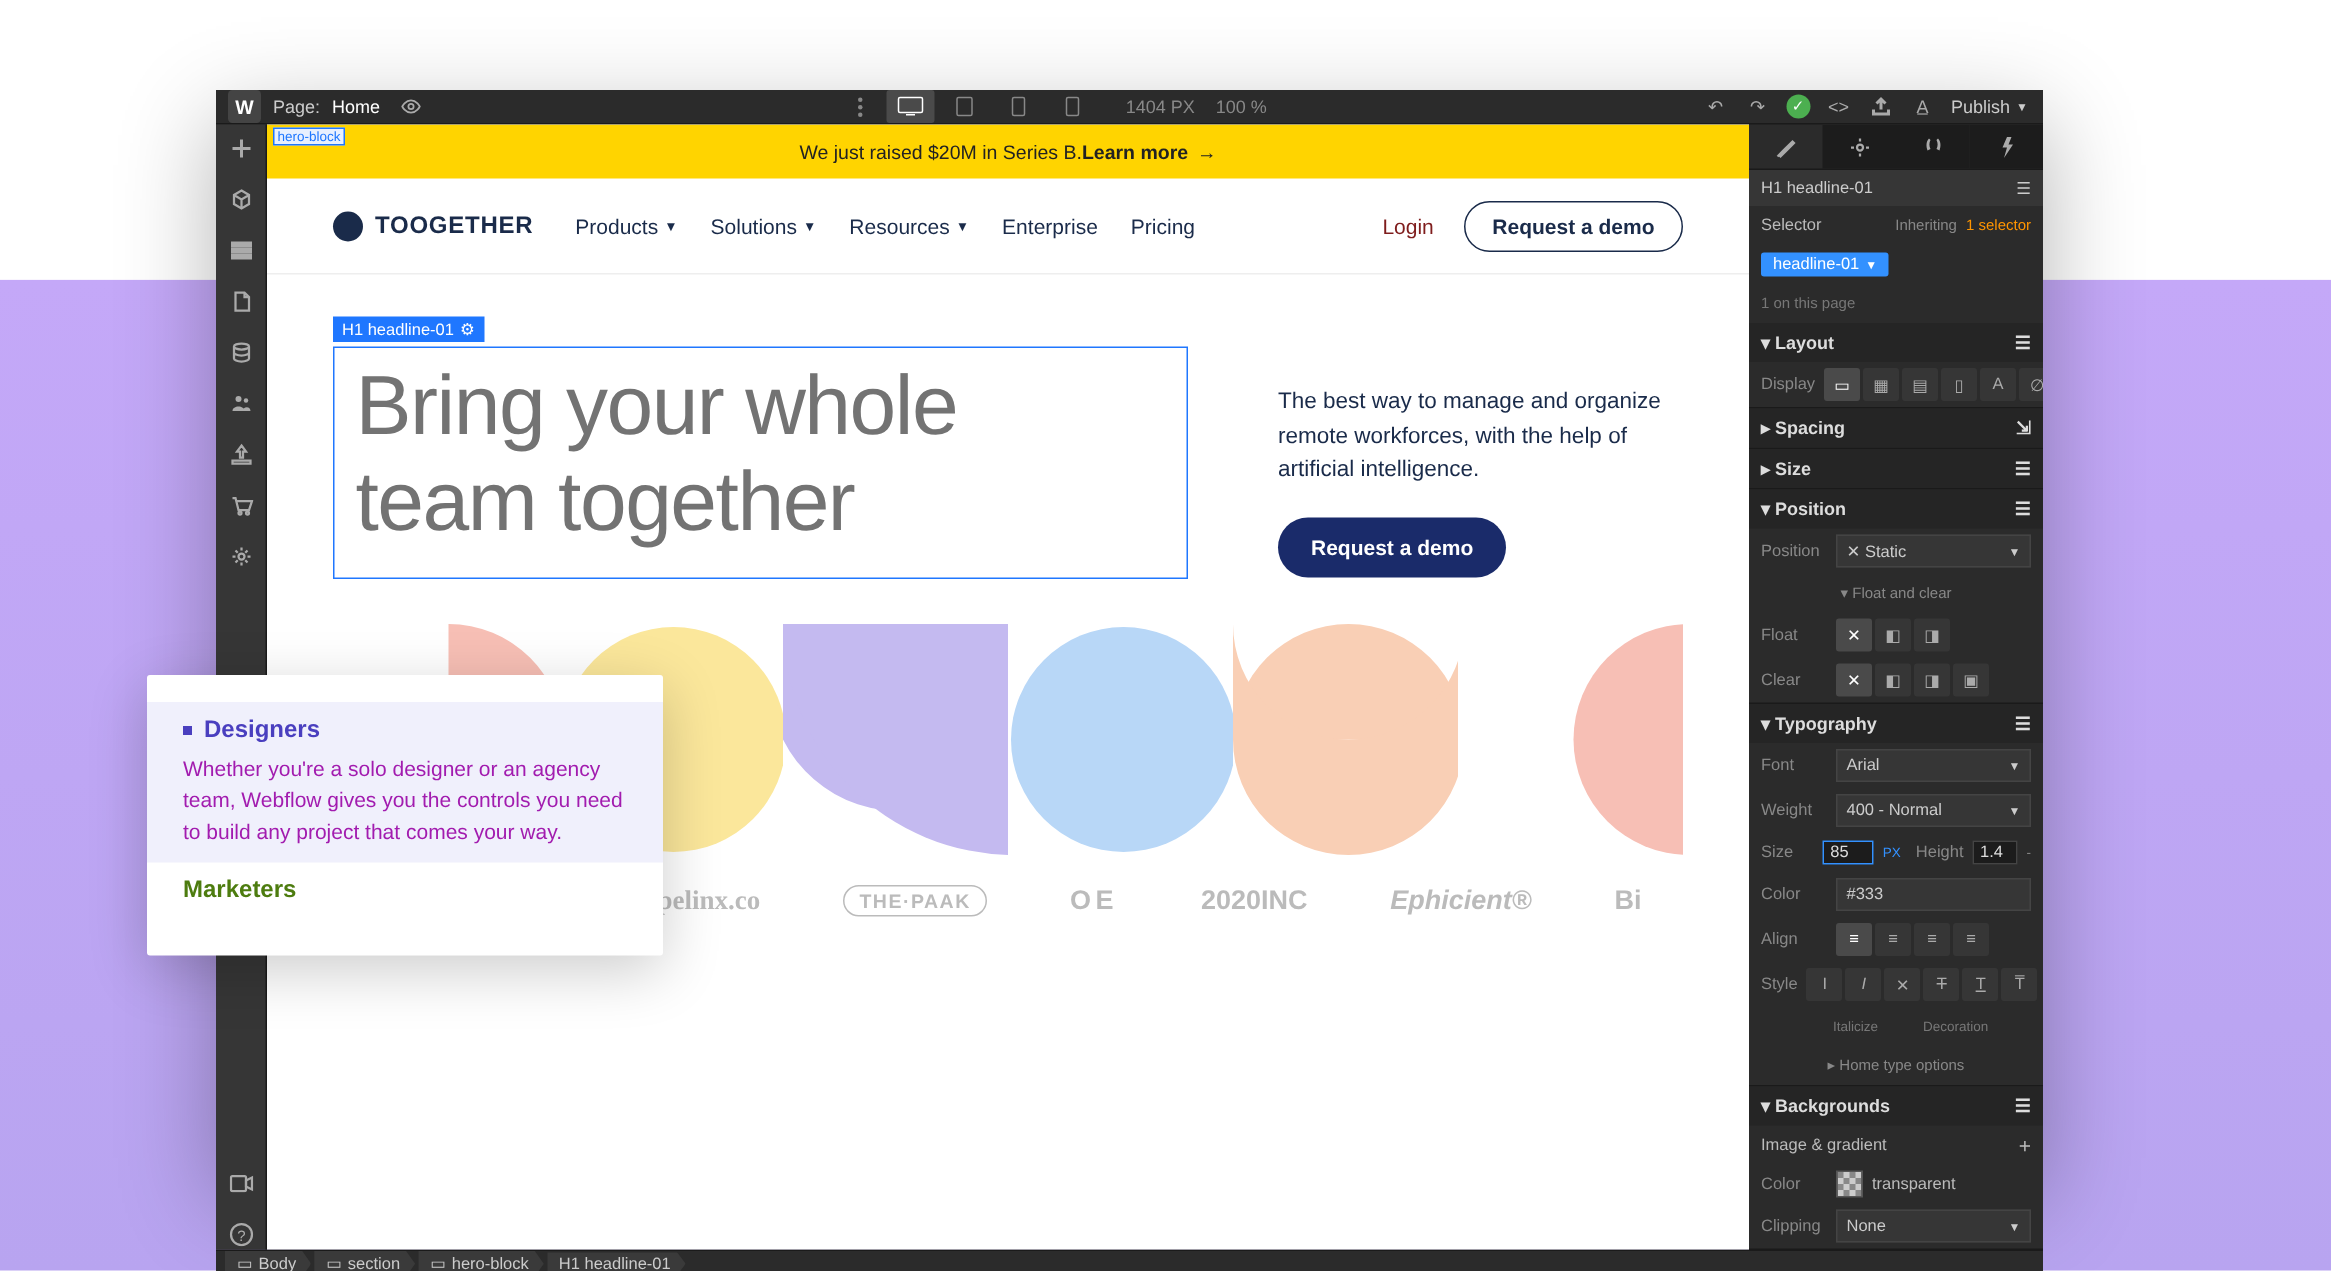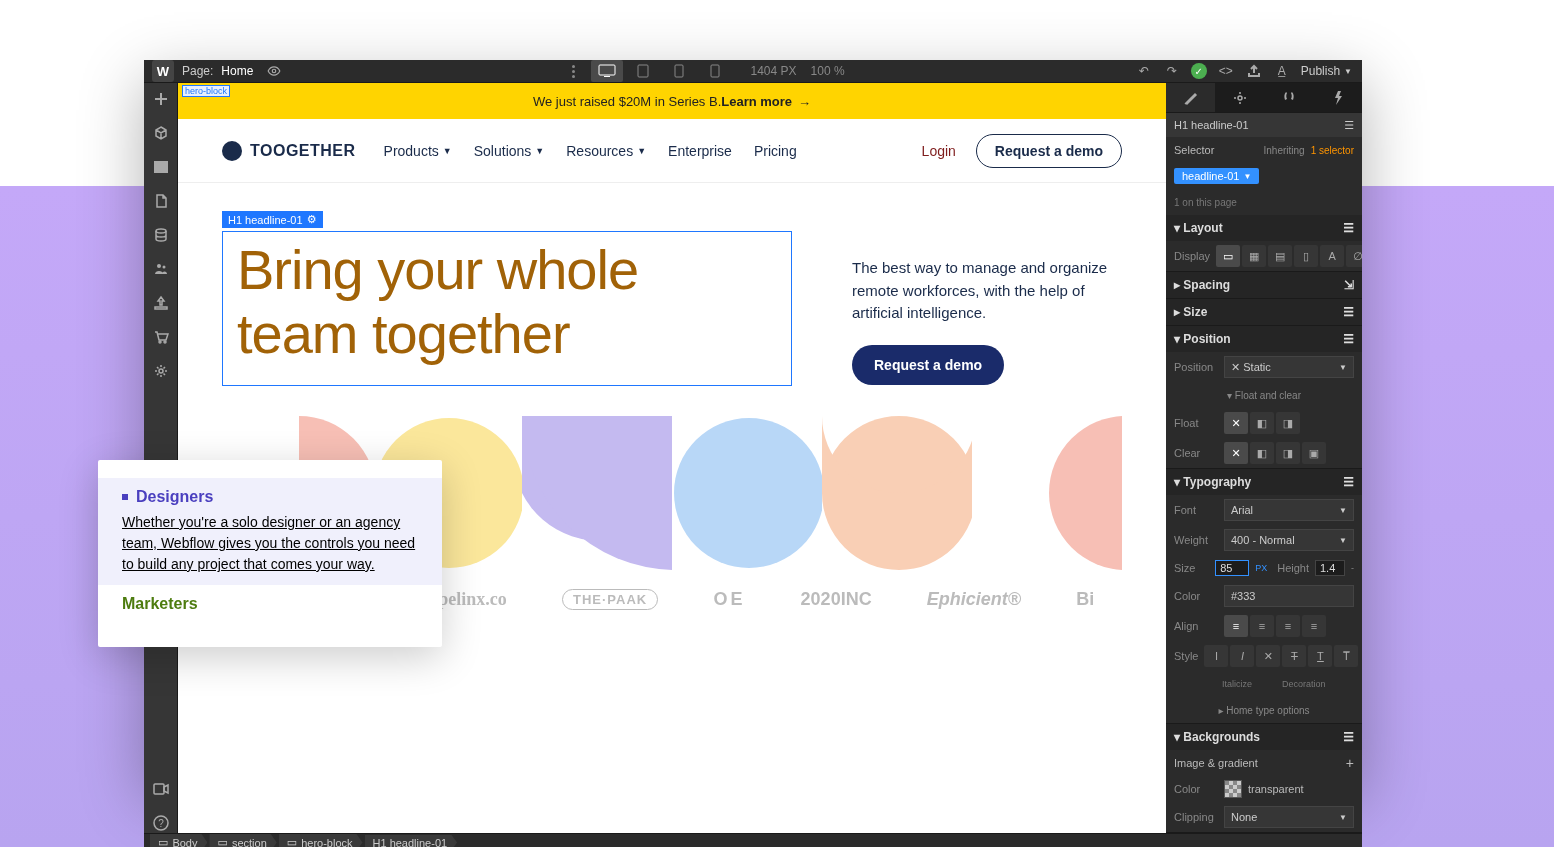--- a/index.html
+++ b/index.html
@@ -29,21 +29,21 @@
 .brand-mark span:first-child { border-radius: 10px 0 0 10px; }
 .brand-mark span:last-child { border-radius: 0 10px 10px 0; }
 .nav-links { display: flex; gap: 22px; margin-left: 28px; font-size: 14px; color: #1a2b4a; }
 .nav-links .nl { display: flex; align-items: center; gap: 4px; cursor: pointer; }
 .nav-right { margin-left: auto; display: flex; align-items: center; gap: 20px; }
 .demo-btn { border: 1.5px solid #1a2b4a; color: #1a2b4a; padding: 8px 18px; border-radius: 999px; font-size: 14px; font-weight: 600; cursor: pointer; background: #fff; }
 .hero { padding: 48px 44px 20px 44px; display: flex; gap: 60px; }
 .headline-wrap { position: relative; }
 .headline-sel { border: 1px solid #1f77ff; padding: 6px 20px 18px 14px; display: inline-block; }
 .sel-label { position: absolute; top: -20px; left: 0; background: #1f77ff; color: #fff; font-size: 11px; padding: 2px 6px; display: flex; align-items: center; gap: 4px; }
-.headline { font-size: 56px; font-weight: 500; color: #a16207; line-height: 1.15; letter-spacing: -1px; }
+.headline { font-size: 56px; font-weight: 500; color: #737373; line-height: 1.15; letter-spacing: -1px; }
 .hero-right { padding-top: 26px; max-width: 270px; }
 .hero-desc { font-size: 15px; line-height: 1.5; color: #1a2b4a; margin-bottom: 20px; }
 .cta-btn { background: #1a2b6a; color: #fff; border: none; padding: 12px 22px; border-radius: 999px; font-size: 14px; font-weight: 600; cursor: pointer; }
 .shapes-row { display: flex; padding: 0 44px; height: 170px; align-items: flex-start; gap: 0; margin-top: 10px; }
 .shape { width: 155px; height: 155px; }
 .logos-row { display: flex; align-items: center; justify-content: space-around; padding: 10px 44px; color: #bbb; font-size: 18px; font-weight: 600; margin-top: -8px; }
 .breadcrumb { height: 26px; background: #2b2b2b; display: flex; align-items: center; gap: 2px; padding: 0 6px; font-size: 11px; color: #ccc; border-top: 1px solid #1a1a1a; }
 .breadcrumb .bc { background: #3a3a3a; padding: 2px 10px 2px 8px; position: relative; display: flex; align-items: center; gap: 4px; clip-path: polygon(0 0, calc(100% - 6px) 0, 100% 50%, calc(100% - 6px) 100%, 0 100%); }
 .right-panel { width: 196px; background: #2b2b2b; color: #bbb; font-size: 11px; display: flex; flex-direction: column; overflow-y: auto; }
 .panel-tabs { height: 30px; display: flex; border-bottom: 1px solid #1a1a1a; }
@@ -54,27 +54,27 @@
 .panel-label { width: 44px; color: #888; font-size: 11px; }
 .panel-section { border-bottom: 1px solid #1a1a1a; }
 .sec-title { height: 26px; background: #252525; display: flex; align-items: center; padding: 0 8px; font-weight: 600; color: #ddd; font-size: 12px; justify-content: space-between; cursor: pointer; }
 .selector-chip { background: #3391ff; color: #fff; padding: 2px 8px; border-radius: 2px; font-size: 11px; display: inline-flex; align-items: center; }
 .icon-btn-group { display: flex; gap: 2px; }
 .icon-btn { width: 24px; height: 22px; background: #363636; display: flex; align-items: center; justify-content: center; font-size: 11px; color: #aaa; cursor: pointer; border-radius: 2px; }
 .icon-btn.active { background: #4a4a4a; color: #fff; }
 .inp { background: #1c1c1c; border: 1px solid #444; color: #ddd; font-size: 11px; padding: 2px 4px; height: 16px; width: 50px; }
 .select { background: #363636; border: 1px solid #444; color: #ccc; font-size: 11px; padding: 2px 6px; height: 22px; flex: 1; display: flex; align-items: center; justify-content: space-between; cursor: pointer; }
 .inherit-link { color: #ff9500; font-size: 10px; }
-.popup { position: absolute; left: 98px; top: 460px; width: 344px; background: #fff; box-shadow: 0 10px 40px rgba(0,0,0,0.2); padding: 18px 0; z-index: 100; border-radius: 2px; }
+.popup { position: absolute; left: 98px; top: 450px; width: 344px; background: #fff; box-shadow: 0 10px 40px rgba(0,0,0,0.2); padding: 18px 0; z-index: 100; border-radius: 2px; }
 .popup-item { padding: 10px 24px; cursor: pointer; }
 .popup-item.active { background: #f0f0fc; }
 .popup-item.active .pi-title { color: #4a3fbf; }
 .pi-title { font-size: 16px; font-weight: 600; color: #4d7c0f; margin-bottom: 6px; display: flex; align-items: center; gap: 8px; }
 .pi-bullet { width: 6px; height: 6px; background: #4a3fbf; display: inline-block; }
-.pi-desc { font-size: 14px; line-height: 1.5; color: #000000; text-decoration: underline; }
+.pi-desc { font-size: 14px; line-height: 1.5; color: #a21caf; }
 .color-swatch { width: 18px; height: 18px; background: repeating-conic-gradient(#888 0% 25%, #ccc 0% 50%) 0 / 8px 8px; border: 1px solid #555; }
 svg { display: block; }
 .dots-v { display: flex; flex-direction: column; gap: 2px; }
 .dots-v span { width: 3px; height: 3px; background: #888; border-radius: 50%; }
 </style>
 </head>
 <body>
 
 <div class="editor-shell">
 

